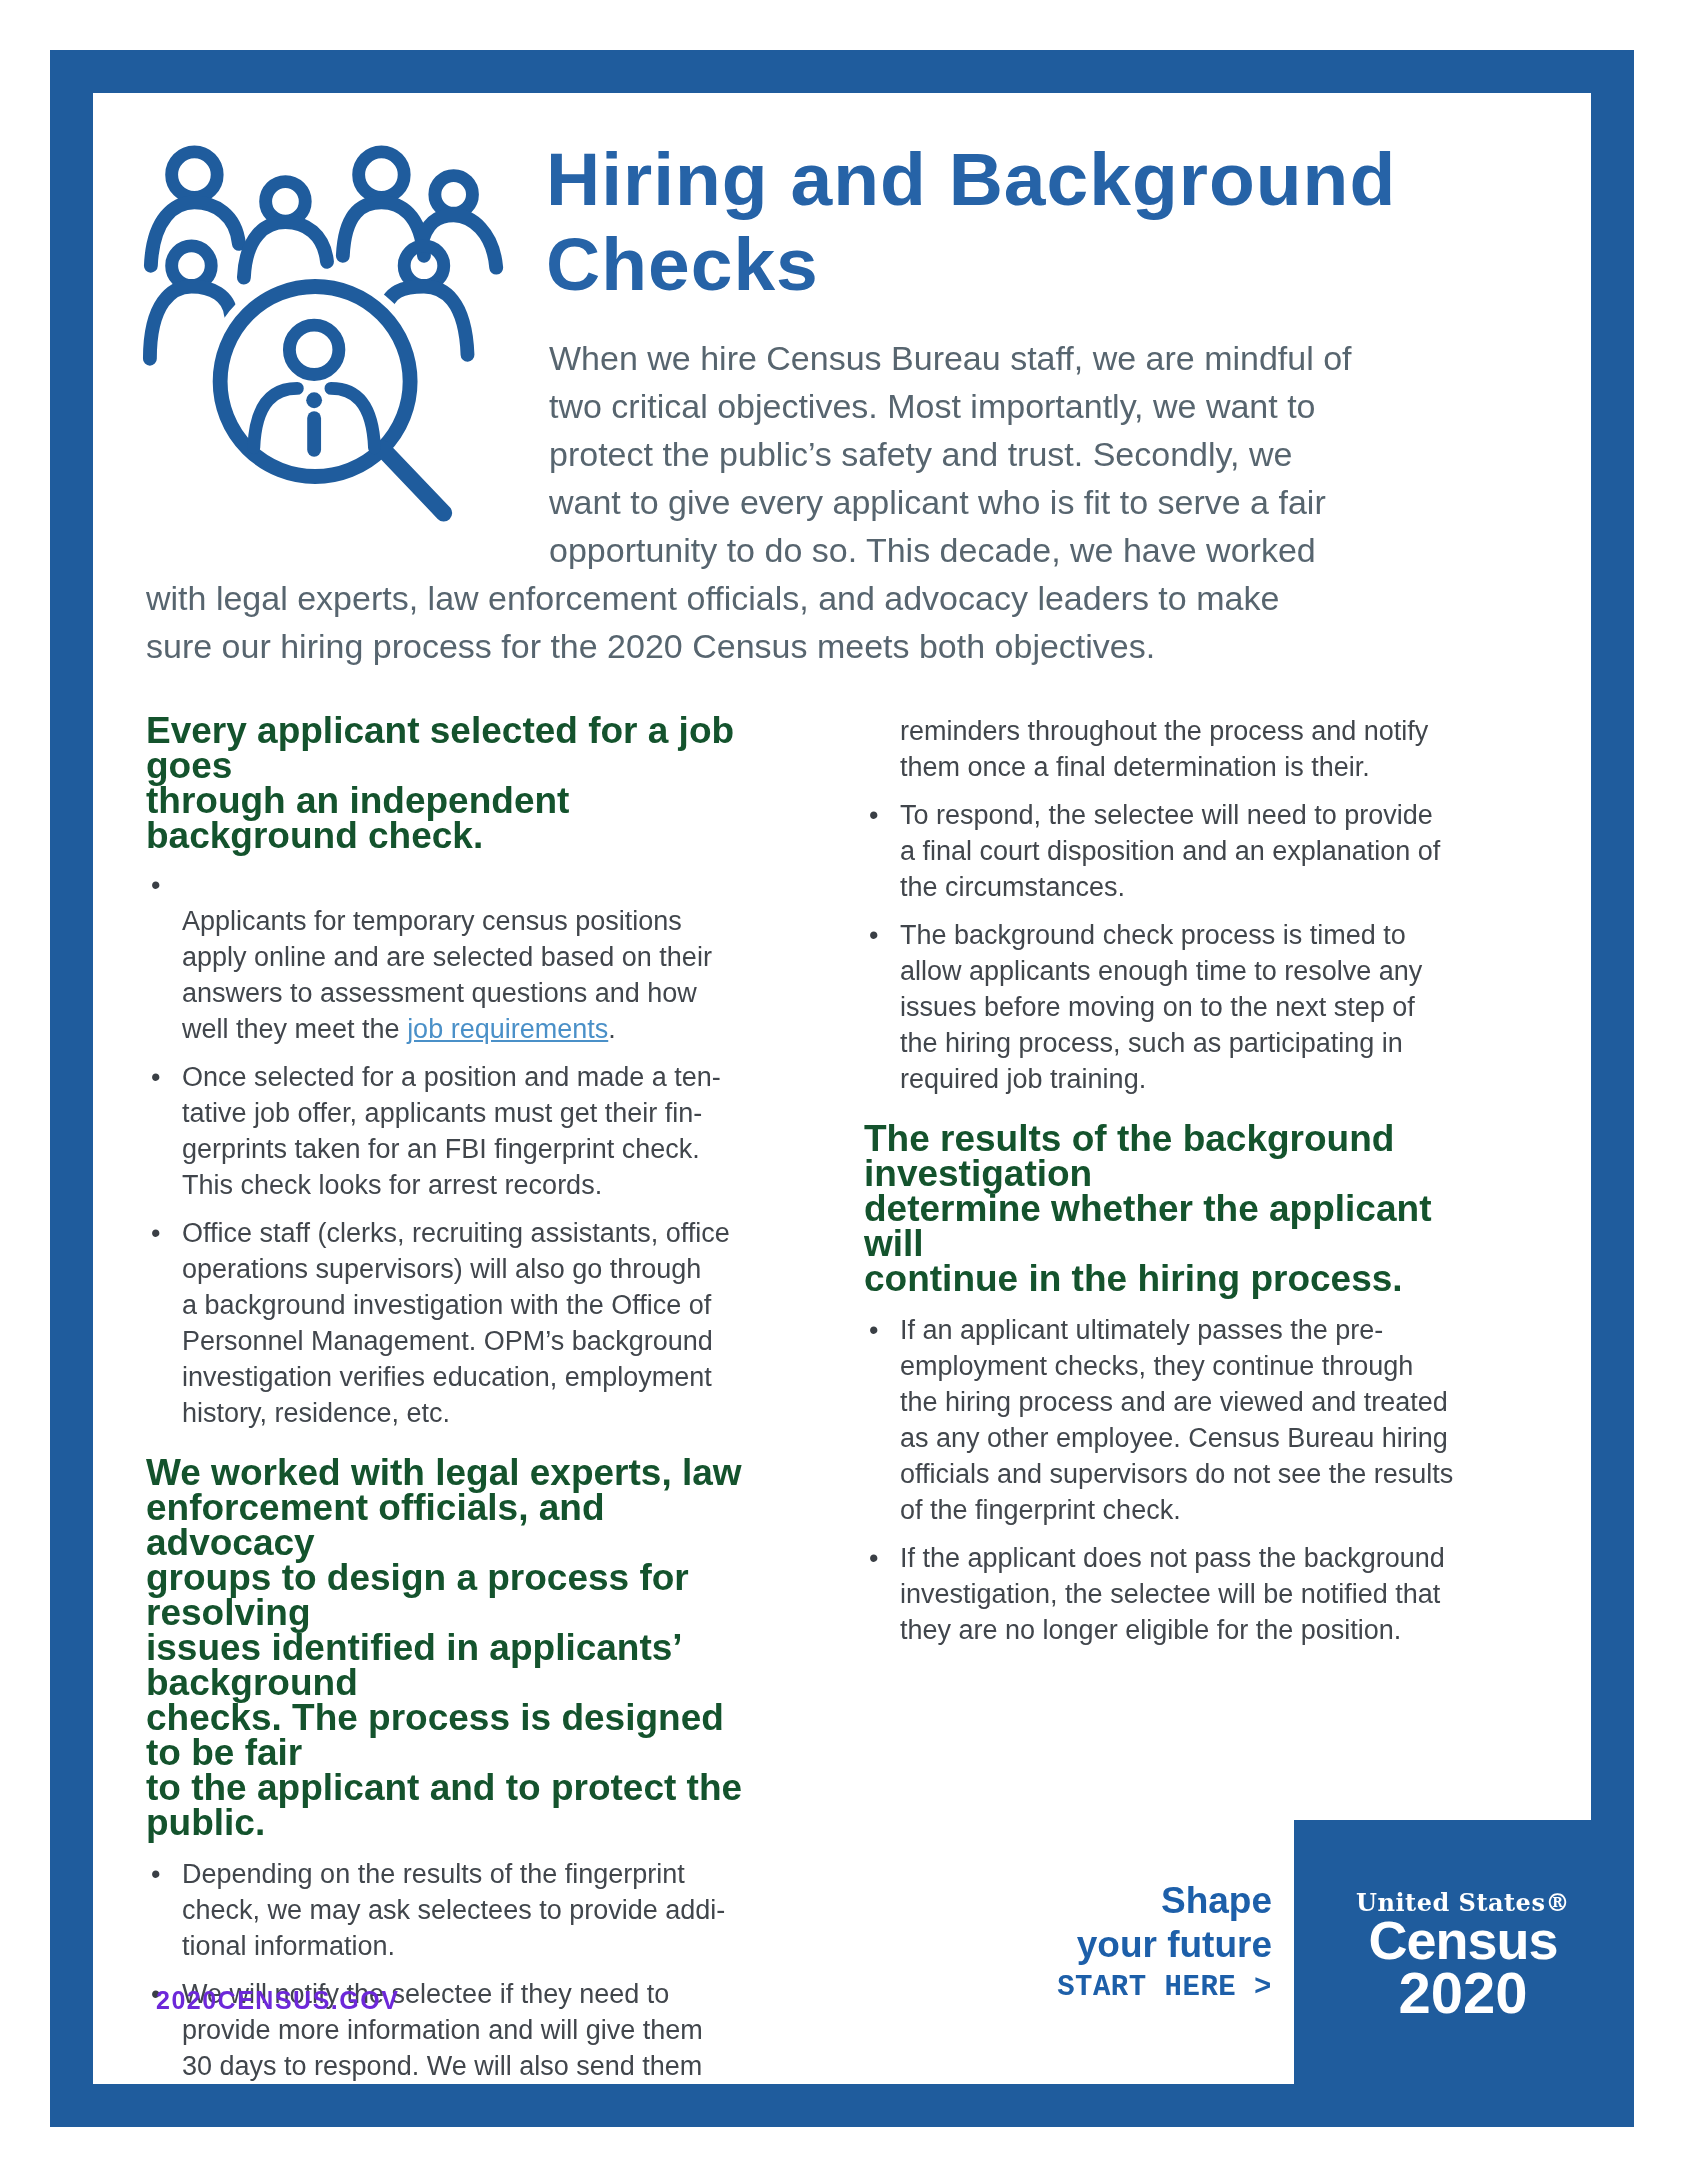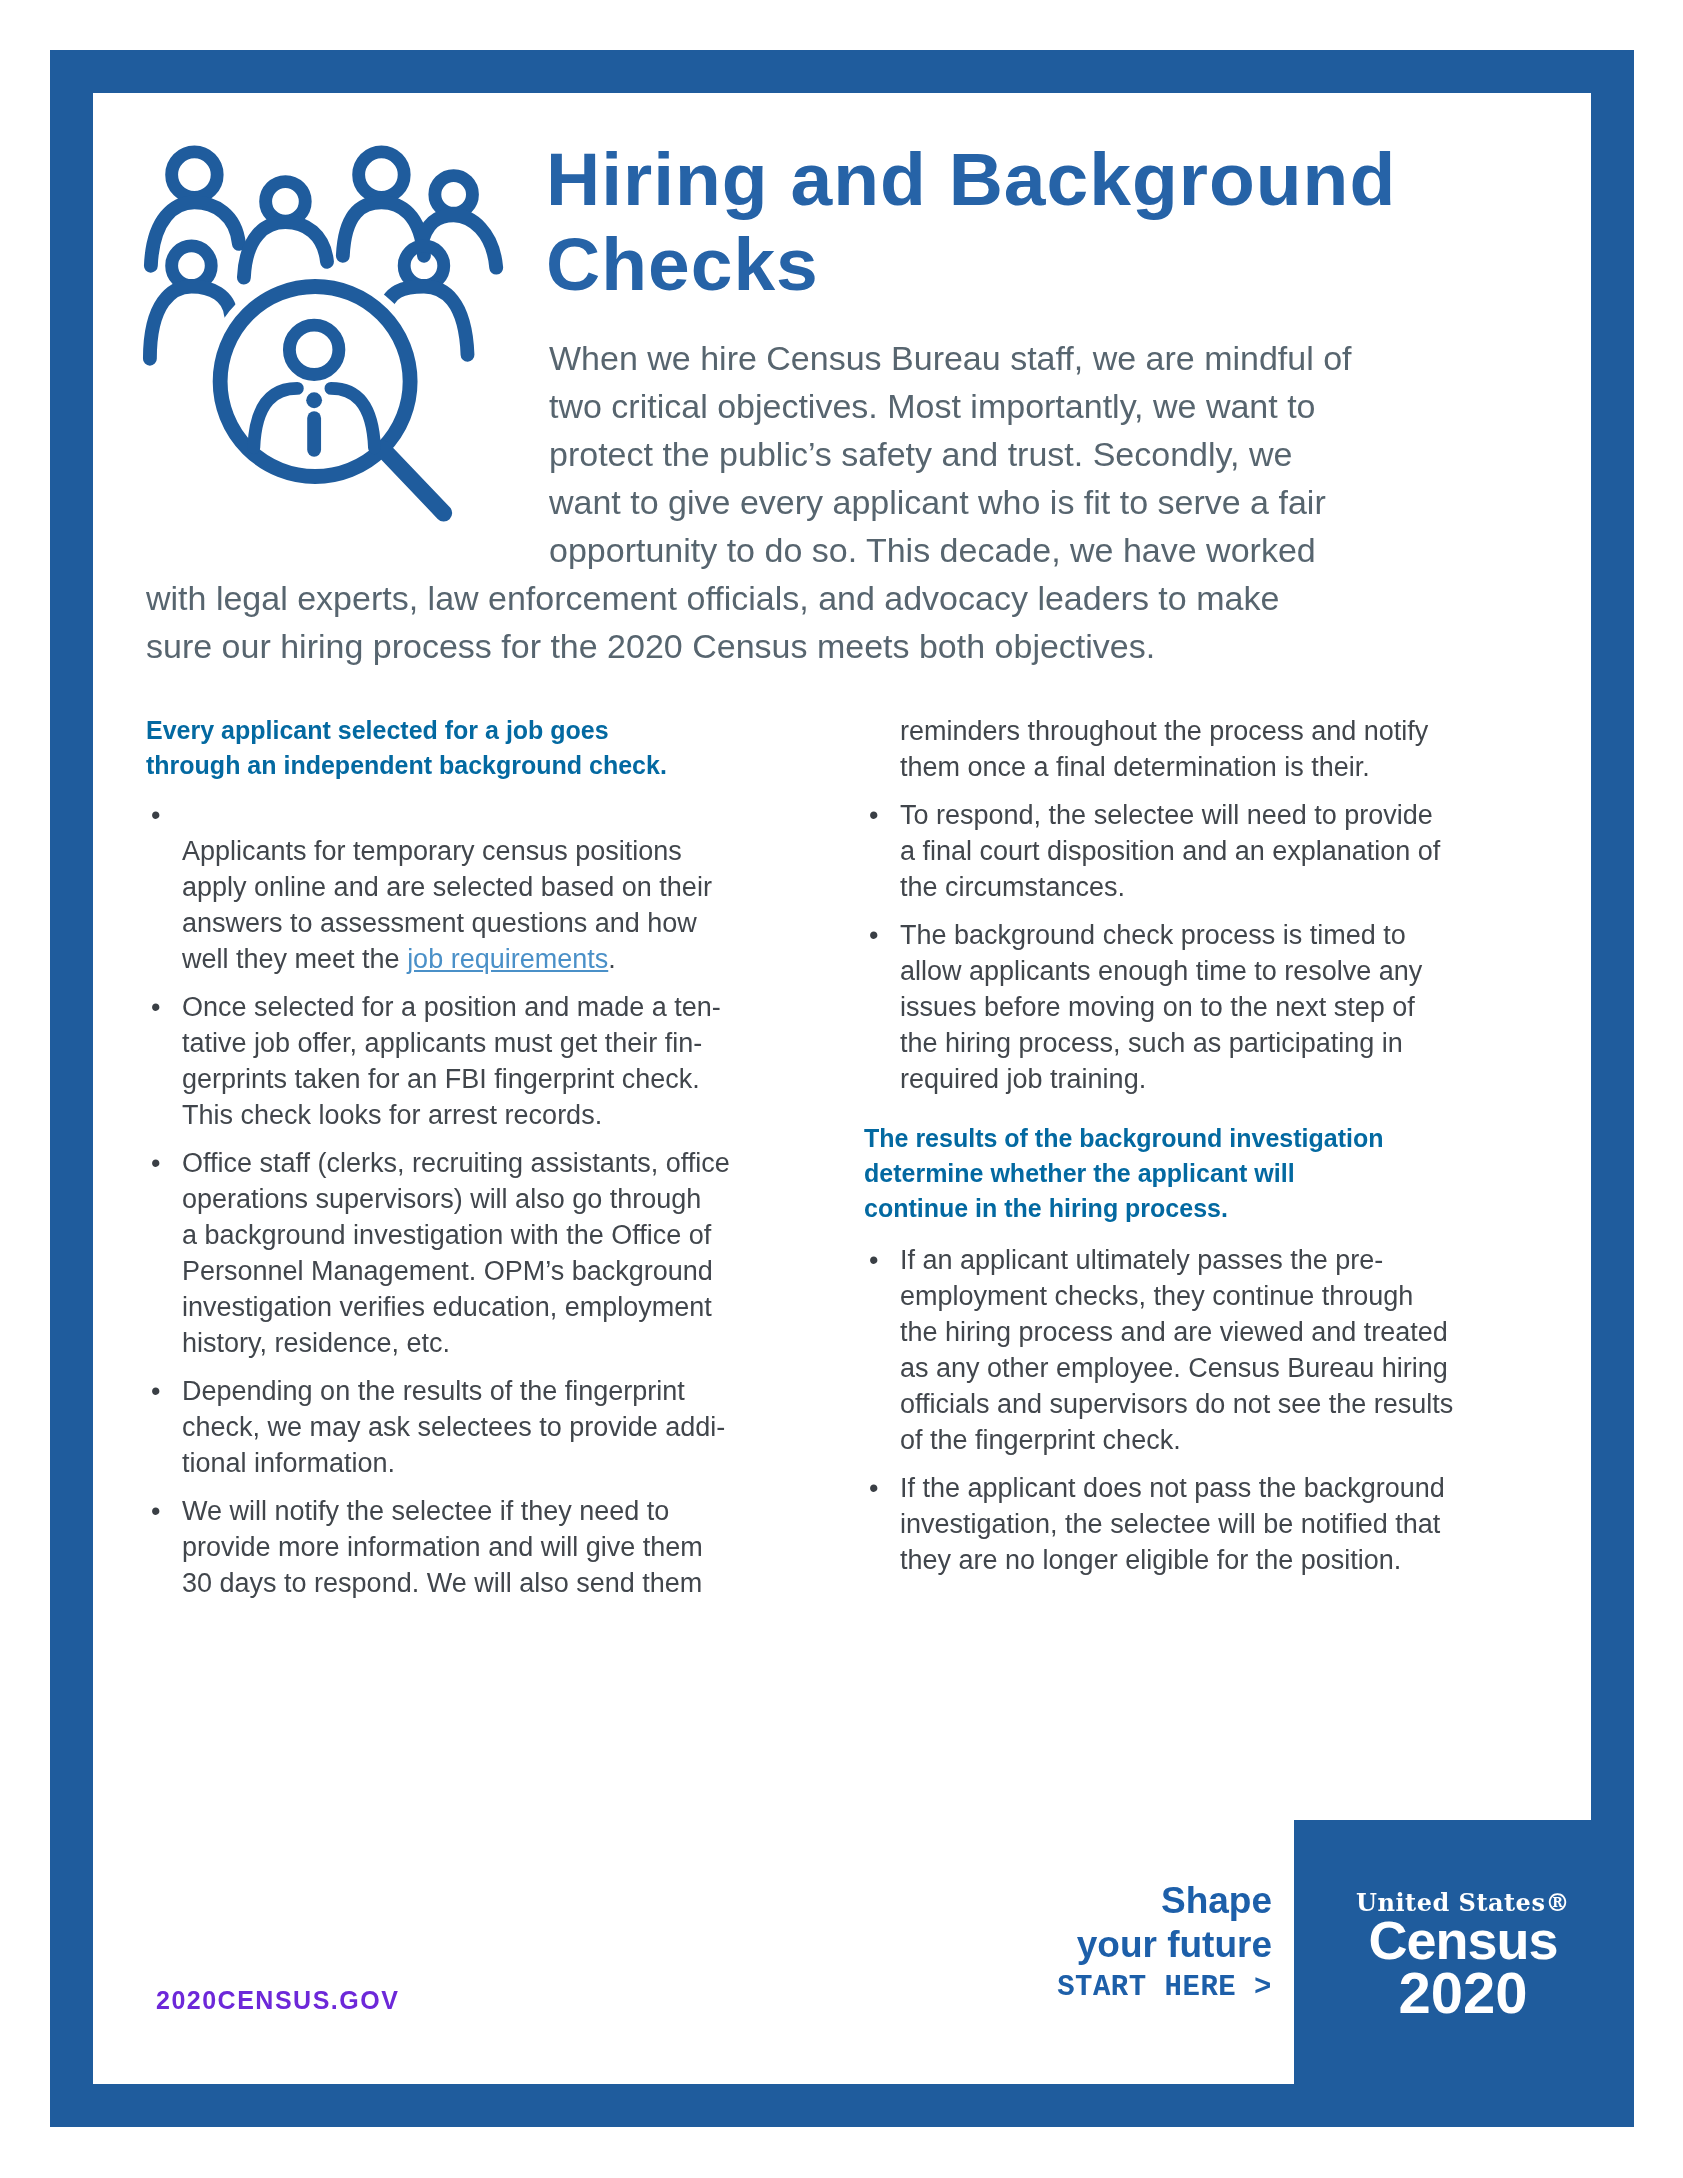--- a/index.html
+++ b/index.html
@@ -11,22 +11,22 @@
   .title{position:absolute;left:546px;top:137px;width:1049px;margin:0;
          font-size:75px;line-height:85px;font-weight:bold;letter-spacing:1px;
          color:#2663a7;white-space:pre-line;}
   .intro{position:absolute;left:146px;top:334px;width:1386px;
          font-size:34px;line-height:48px;color:#57656f;}
   .intro-spacer{float:left;width:403px;height:238px;}
   .intro-text{white-space:pre-line;}
   .col{position:absolute;top:713px;font-size:27px;line-height:36px;color:#41464c;}
   .col-left{left:146px;width:608px;}
   .col-right{left:864px;width:636px;}
-  .sec-h{margin:0 0 14px 0;font-size:25px;line-height:35px;font-weight:bold;
-         color:#0369a1;white-space:pre-line;}
+  .sec-h{margin:0 0 14px 0;font-size:37px;line-height:35px;font-weight:bold;
+         color:#14532d;white-space:pre-line;}
   .sec-h.mid{margin-top:24px;margin-bottom:16px;}
   .bullet{position:relative;padding-left:36px;margin:0 0 12px 0;white-space:pre-line;}
   .bullet::before{content:"\2022";position:absolute;left:5px;top:0;color:#3a3f45;}
   .cont{padding-left:36px;margin:0 0 12px 0;white-space:pre-line;}
   .link{color:#4a90c8;text-decoration:underline;cursor:pointer;}
   .gov{position:absolute;left:156px;top:1986px;font-size:25px;font-weight:bold;
        letter-spacing:1.5px;color:#6d28d9;}
   .tagline{position:absolute;left:876px;top:1879px;width:396px;text-align:right;color:#1d5fa9;}
   .tagline .big{font-size:37px;line-height:44px;font-weight:bold;white-space:pre-line;}
   .tagline .cta{font-size:29px;line-height:42px;font-weight:bold;letter-spacing:0.5px;font-family:Liberation Mono, monospace;}
@@ -101,20 +101,26 @@
     <div class="bullet">Once selected for a position and made a ten-
 tative job offer, applicants must get their fin-
 gerprints taken for an FBI fingerprint check.
 This check looks for arrest records.</div>
     <div class="bullet">Office staff (clerks, recruiting assistants, office
 operations supervisors) will also go through
 a background investigation with the Office of
 Personnel Management. OPM’s background
 investigation verifies education, employment
 history, residence, etc.</div>
+    <h2 class="sec-h mid">We worked with legal experts, law
+enforcement officials, and advocacy
+groups to design a process for resolving
+issues identified in applicants’ background
+checks. The process is designed to be fair
+to the applicant and to protect the public.</h2>
     <div class="bullet">Depending on the results of the fingerprint
 check, we may ask selectees to provide addi-
 tional information.</div>
     <div class="bullet">We will notify the selectee if they need to
 provide more information and will give them
 30 days to respond. We will also send them</div>
   </div>
 
   <div class="col col-right">
     <div class="cont">reminders throughout the process and notify

